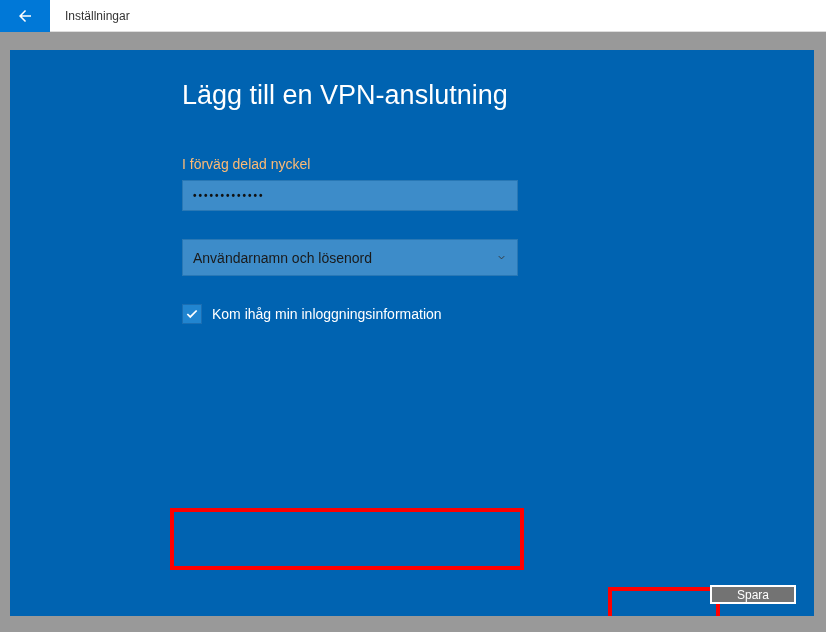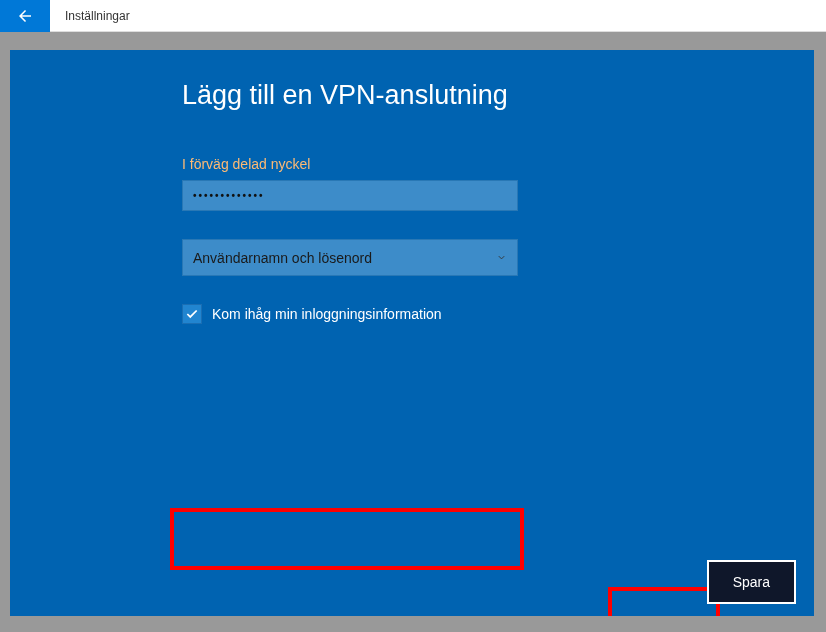--- a/index.html
+++ b/index.html
@@ -161,26 +161,26 @@
       height: 64px;
     }
     .button-row {
       position: absolute;
       bottom: 28px;
       right: 18px;
       display: flex;
       gap: 22px;
     }
     .btn {
-      height: 44px;
+      height: 19px;
       padding: 0 24px;
-      background: #0f172a;
+      background: #737373;
       border: 2px solid #ffffff;
       color: #ffffff;
-      font-size: 14px;
+      font-size: 12px;
       cursor: pointer;
       display: flex;
       align-items: center;
       justify-content: center;
       min-width: 86px;
     }
     .btn.primary {
       border: 2px solid #ffffff;
     }
     .bottom-gray {

